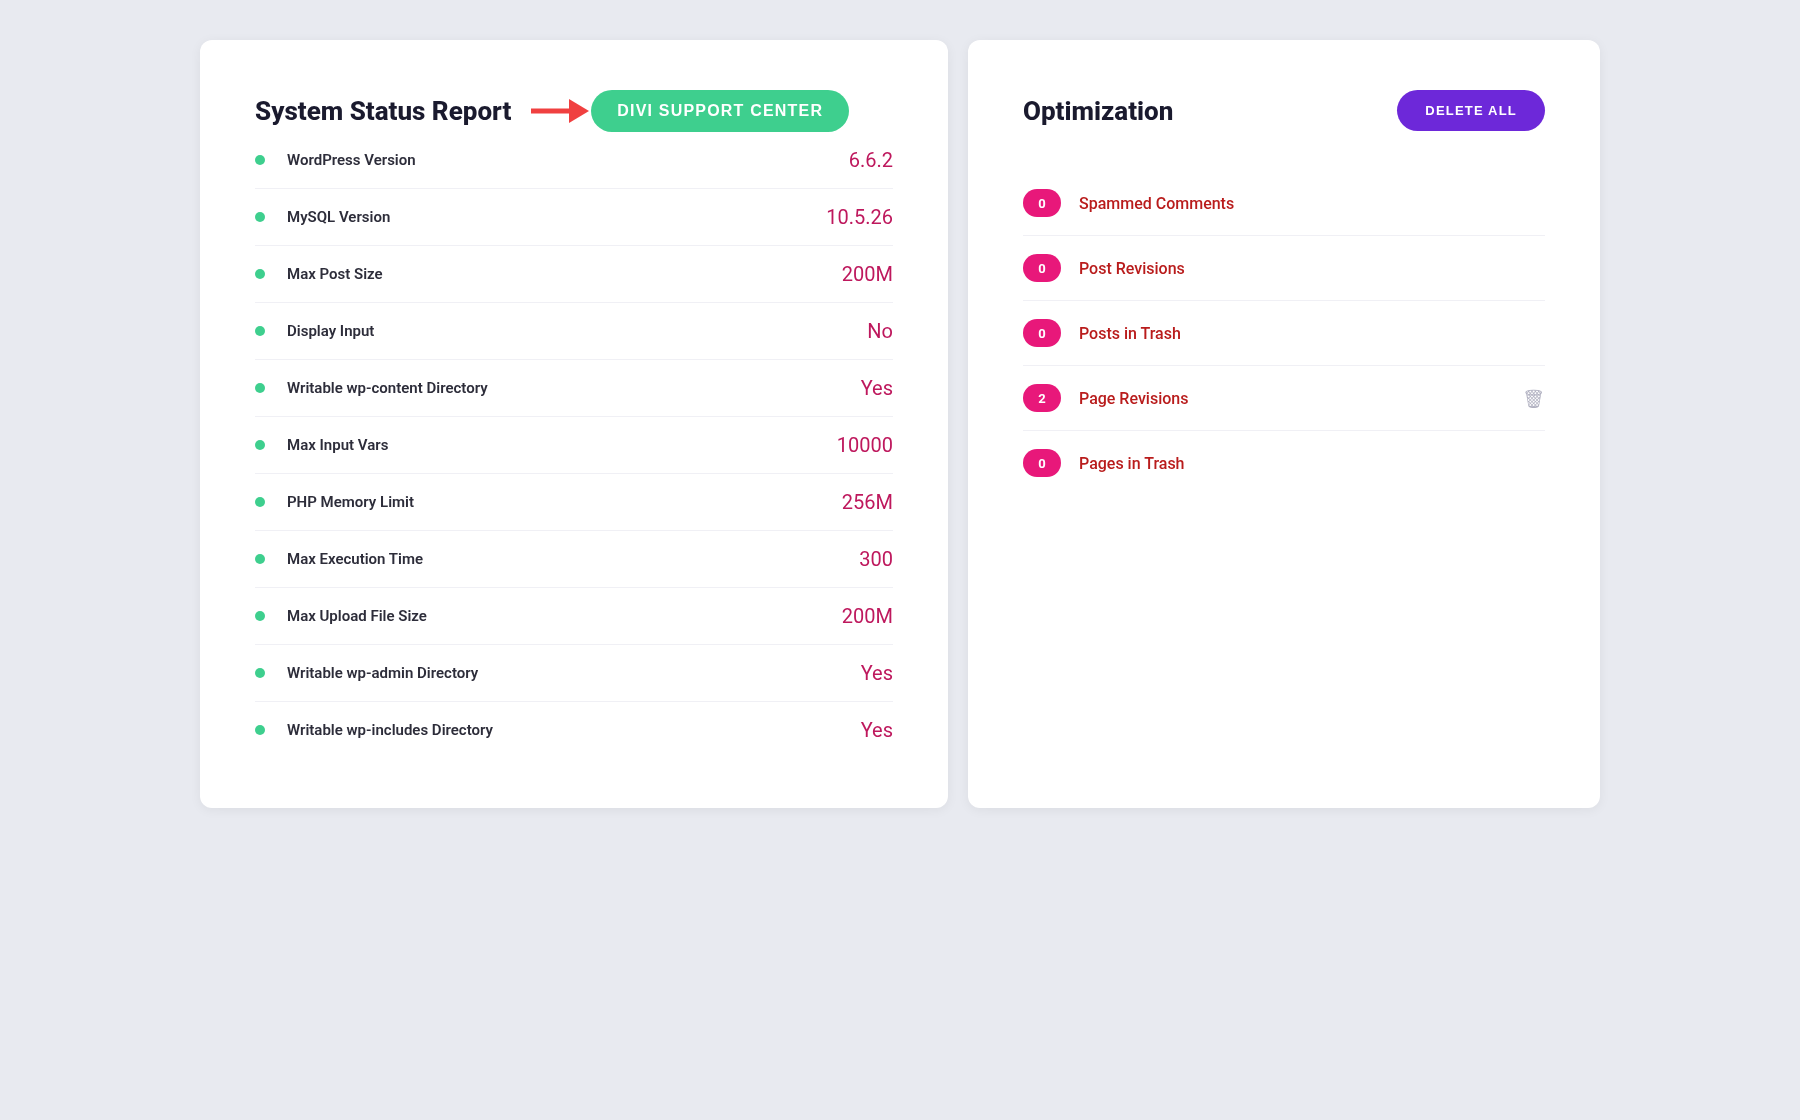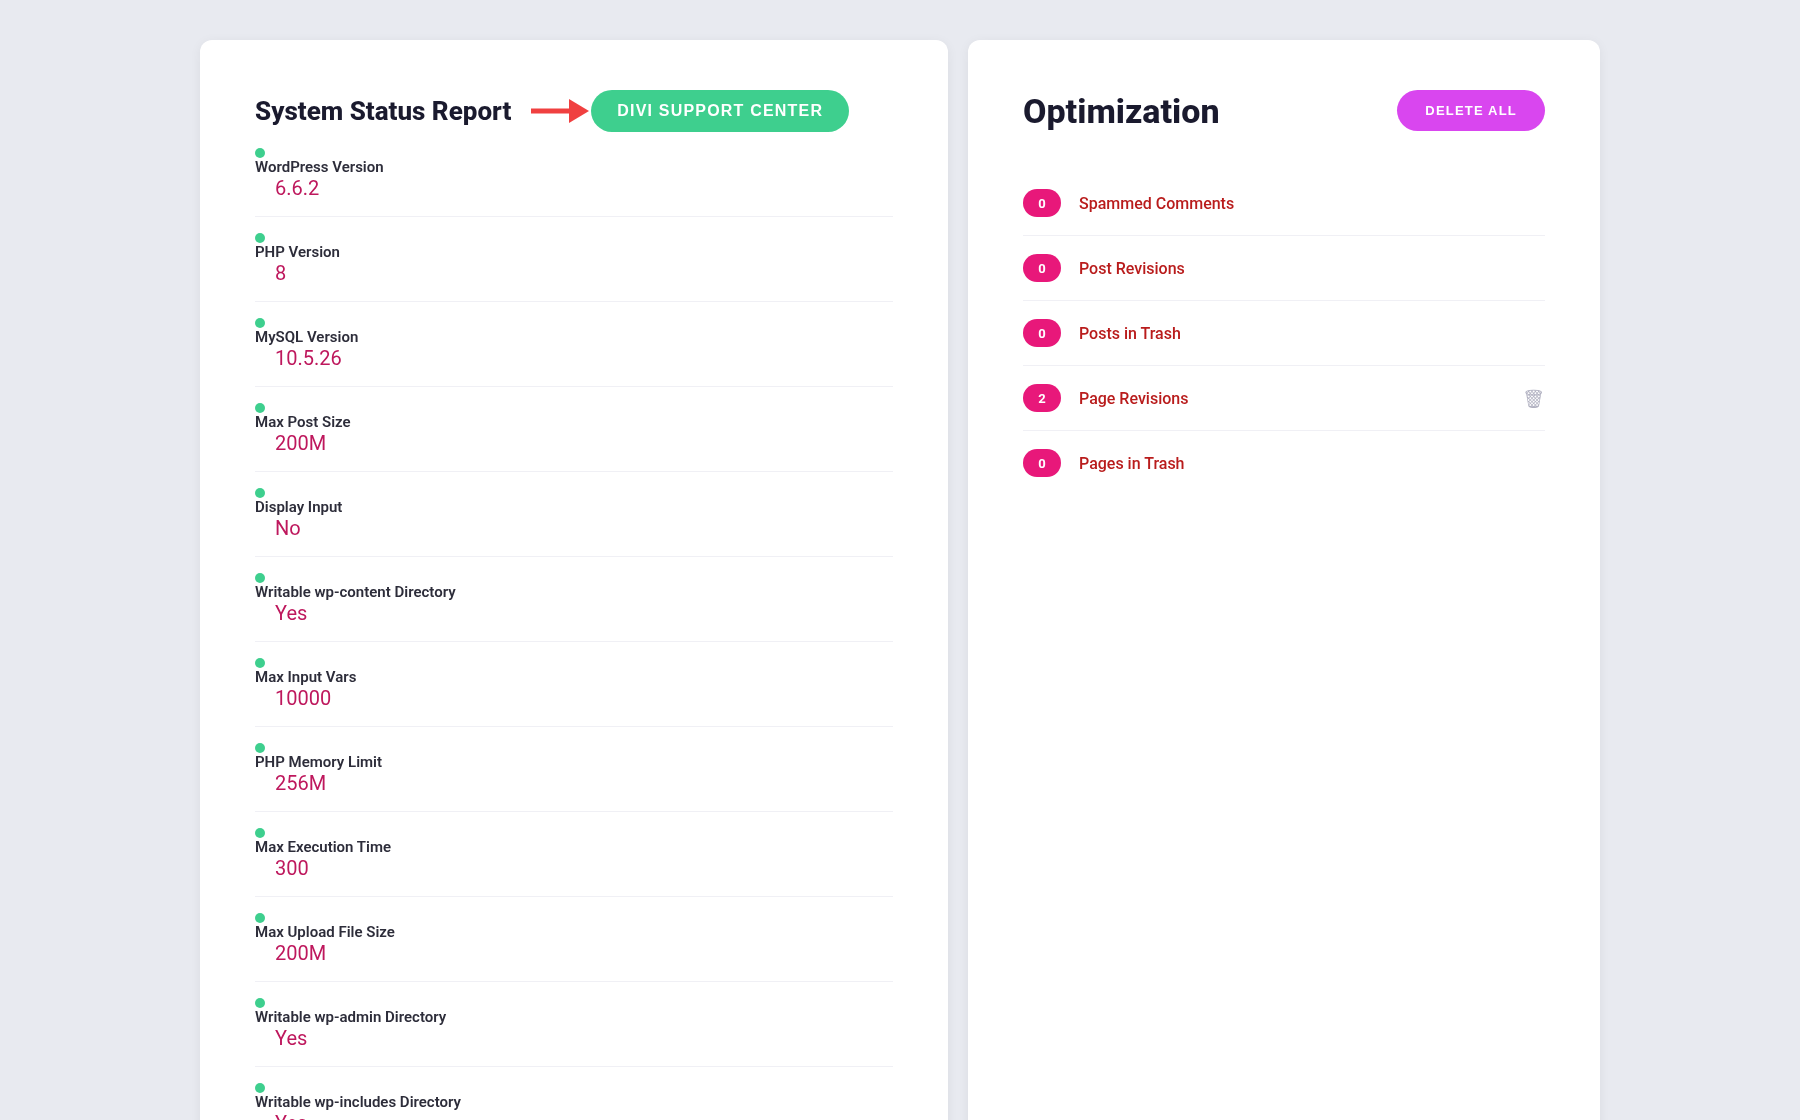--- a/index.html
+++ b/index.html
@@ -69,23 +69,23 @@
       font-size: 16px;
       font-weight: 800;
       letter-spacing: 1.2px;
       cursor: pointer;
       text-transform: uppercase;
       white-space: nowrap;
     }
     
     .system-row {
       display: flex;
+      align-items: center;
       padding: 16px 0;
       border-bottom: 1px solid #f0f0f5;
-      flex-direction: column;
     }
     .system-row:last-child {
       border-bottom: none;
     }
     .dot {
       width: 10px;
       height: 10px;
       border-radius: 50%;
       background: #3ecf8e;
       margin-right: 22px;
@@ -104,26 +104,26 @@
       margin-left: 20px;
     }
     
     .right-header {
       display: flex;
       align-items: center;
       justify-content: space-between;
       margin-bottom: 40px;
     }
     .right-title {
-      font-size: 34px;
+      font-size: 26px;
       font-weight: 800;
       color: #1a1a2e;
     }
     .delete-all-btn {
-      background: #d946ef;
+      background: #6d28d9;
       color: #fff;
       border: none;
       border-radius: 50px;
       padding: 13px 28px;
       font-size: 13px;
       font-weight: 800;
       letter-spacing: 1.2px;
       cursor: pointer;
       text-transform: uppercase;
       white-space: nowrap;
@@ -186,25 +186,20 @@
     </div>
 
     <div class="system-rows" id="system-rows-container">
     <div class="system-row">
       <div class="dot"></div>
       <span class="row-label">WordPress Version</span>
       <span class="row-value">6.6.2</span>
     </div>
         <div class="system-row">
       <div class="dot"></div>
-      <span class="row-label">PHP Version</span>
-      <span class="row-value">8</span>
-    </div>
-        <div class="system-row">
-      <div class="dot"></div>
       <span class="row-label">MySQL Version</span>
       <span class="row-value">10.5.26</span>
     </div>
         <div class="system-row">
       <div class="dot"></div>
       <span class="row-label">Max Post Size</span>
       <span class="row-value">200M</span>
     </div>
         <div class="system-row">
       <div class="dot"></div>

